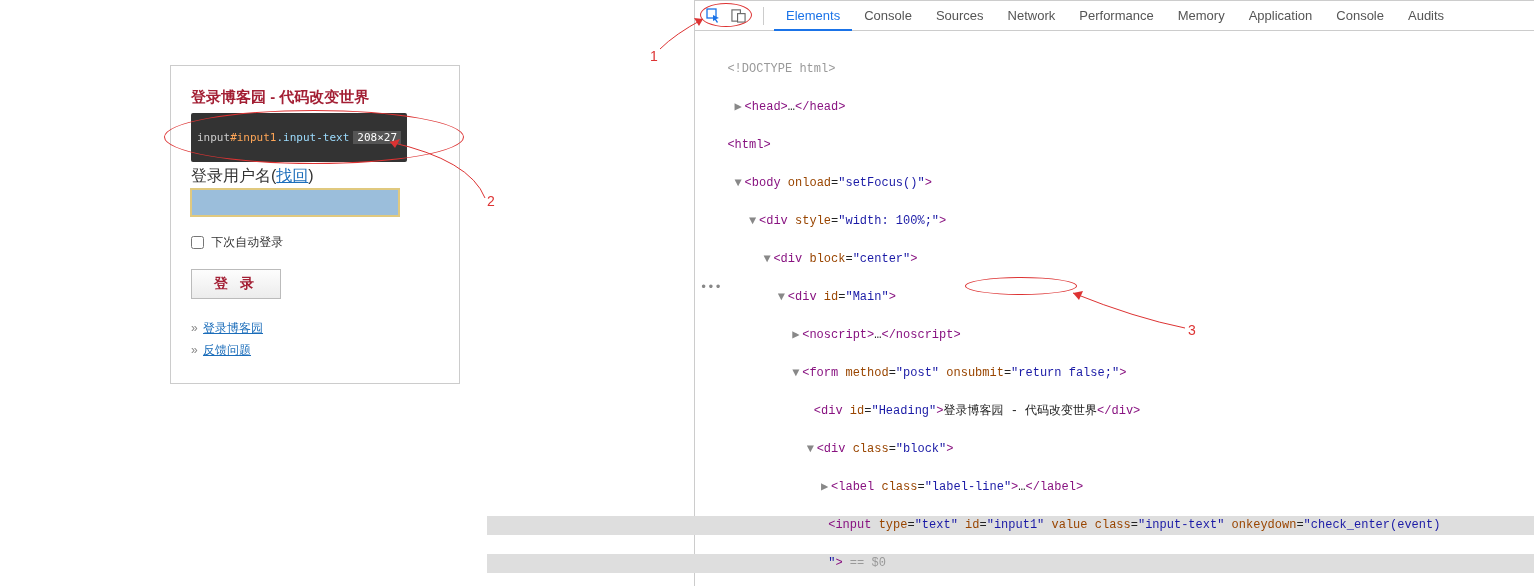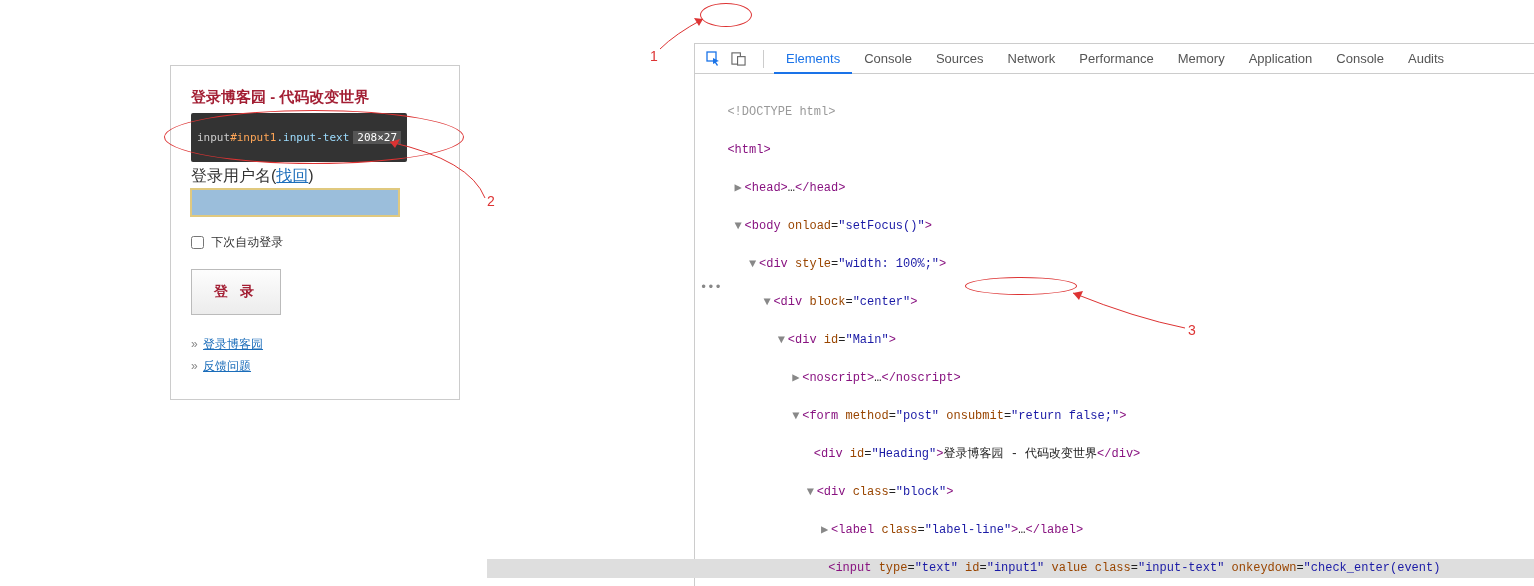--- a/index.html
+++ b/index.html
@@ -54,21 +54,21 @@
     margin-top:2px;
     outline: 1px solid #e0c97f;
   }
   .input-text.plain { background:#fff; border:1px solid #aaa; outline:none; }
   .block2 { margin-top: 22px; }
   .checkbox-row { margin-top: 18px; font-size:12px; }
   .checkbox-row input { vertical-align:middle; margin-right:4px; }
   .login-btn {
     margin-top: 18px;
     width: 90px;
-    height: 46px;
+    height: 30px;
     border: 1px solid #bbb;
     background: linear-gradient(#fdfdfd,#ececec);
     color: #a31f34;
     font-size: 14px;
     font-weight: bold;
     letter-spacing: 4px;
     cursor: pointer;
   }
   .links { margin-top: 18px; line-height: 22px; }
   .links a { color: #1b6dba; text-decoration: underline; font-size:12px;}
@@ -98,21 +98,20 @@
   
   .devtools {
     position: absolute;
     left: 694px;
     top: 0;
     right: 0;
     bottom: 0;
     border-left: 1px solid #ccc;
     border-top: 1px solid #ccc;
     background: #fff;
-    margin-top: 43px;
   }
   .toolbar {
     height: 30px;
     border-bottom: 1px solid #ccc;
     display: flex;
     align-items: center;
     padding: 0 10px;
     font-size: 13px;
     color: #555;
   }
@@ -205,22 +204,22 @@
       <div class="tab">Performance</div>
       <div class="tab">Memory</div>
       <div class="tab">Application</div>
       <div class="tab">Console</div>
       <div class="tab">Audits</div>
     </div>
   </div>
 
   <div class="dom-tree">
 <div class="line">  <span class="gray">&lt;!DOCTYPE html&gt;</span></div>
+<div class="line">   <span class="tri">▶</span><span class="t">&lt;head&gt;</span><span class="txt">…</span><span class="t">&lt;/head&gt;</span></div>
 <div class="line">  <span class="t">&lt;html&gt;</span></div>
-<div class="line">   <span class="tri">▶</span><span class="t">&lt;head&gt;</span><span class="txt">…</span><span class="t">&lt;/head&gt;</span></div>
 <div class="line">   <span class="tri">▼</span><span class="t">&lt;body</span> <span class="a">onload</span>=<span class="v">"setFocus()"</span><span class="t">&gt;</span></div>
 <div class="line">     <span class="tri">▼</span><span class="t">&lt;div</span> <span class="a">style</span>=<span class="v">"width: 100%;"</span><span class="t">&gt;</span></div>
 <div class="line">       <span class="tri">▼</span><span class="t">&lt;div</span> <span class="a">block</span>=<span class="v">"center"</span><span class="t">&gt;</span></div>
 <div class="line">         <span class="tri">▼</span><span class="t">&lt;div</span> <span class="a">id</span>=<span class="v">"Main"</span><span class="t">&gt;</span></div>
 <div class="line">           <span class="tri">▶</span><span class="t">&lt;noscript&gt;</span><span class="txt">…</span><span class="t">&lt;/noscript&gt;</span></div>
 <div class="line">           <span class="tri">▼</span><span class="t">&lt;form</span> <span class="a">method</span>=<span class="v">"post"</span> <span class="a">onsubmit</span>=<span class="v">"return false;"</span><span class="t">&gt;</span></div>
 <div class="line">              <span class="t">&lt;div</span> <span class="a">id</span>=<span class="v">"Heading"</span><span class="t">&gt;</span><span class="txt">登录博客园 - 代码改变世界</span><span class="t">&lt;/div&gt;</span></div>
 <div class="line">             <span class="tri">▼</span><span class="t">&lt;div</span> <span class="a">class</span>=<span class="v">"block"</span><span class="t">&gt;</span></div>
 <div class="line">               <span class="tri">▶</span><span class="t">&lt;label</span> <span class="a">class</span>=<span class="v">"label-line"</span><span class="t">&gt;</span><span class="txt">…</span><span class="t">&lt;/label&gt;</span></div>
 <div class="line hl">                <span class="t">&lt;input</span> <span class="a">type</span>=<span class="v">"text"</span> <span class="a">id</span>=<span class="v">"<span>input1</span>"</span> <span class="a">value</span> <span class="a">class</span>=<span class="v">"input-text"</span> <span class="a">onkeydown</span>=<span class="v">"check_enter(event)</span></div>

